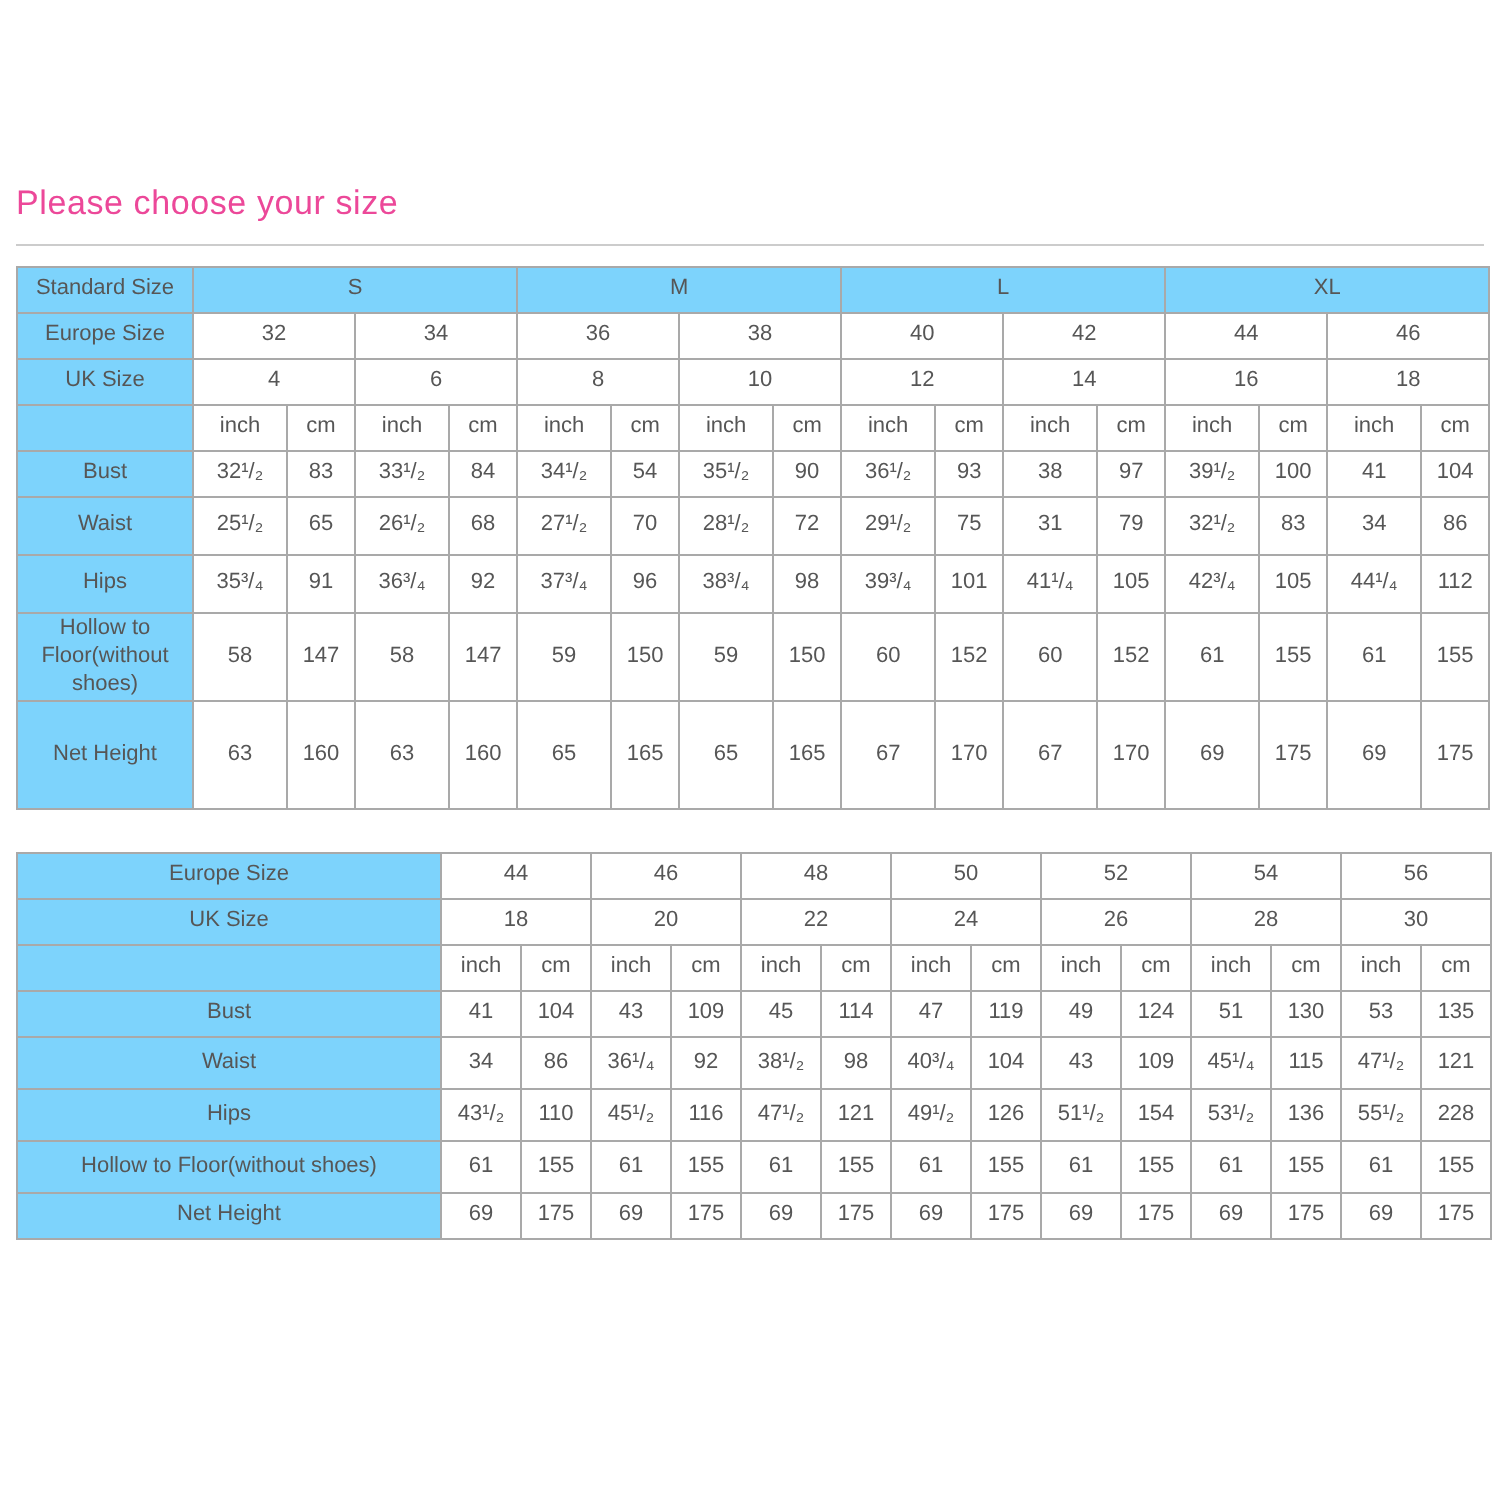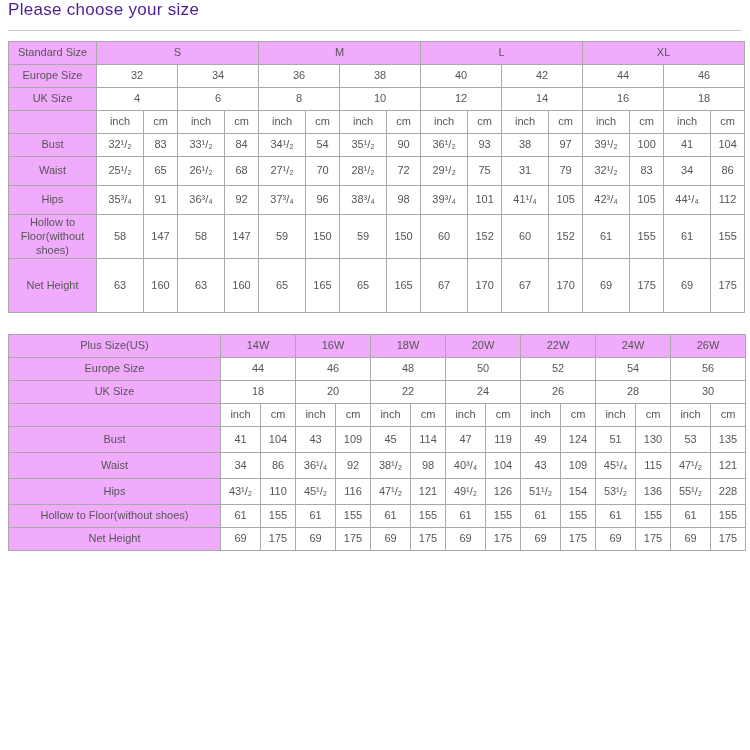--- a/index.html
+++ b/index.html
@@ -11,23 +11,24 @@
     width: 750px;
     height: 750px;
     font-family: "Liberation Sans", "DejaVu Sans", sans-serif;
     overflow: hidden;
   }
   .content {
     padding: 0 8px;
   }
   .page-title {
     margin: 0;
+    padding-top: 92px;
     font-size: 17px;
     font-weight: 400;
-    color: #4c1d95;
+    color: #ec4899;
     letter-spacing: 0.3px;
   }
   .divider {
     border: none;
     border-top: 1px solid #cccccc;
     margin: 10px 0 0 0;
   }
   table.size-table {
     border-collapse: collapse;
     table-layout: fixed;
@@ -41,21 +42,21 @@
     vertical-align: middle;
     font-size: 11px;
     color: #565656;
     padding: 1px 2px;
     line-height: 1.25;
     background: #ffffff;
     overflow: hidden;
   }
   .size-table td.label-cell,
   .size-table td.header-cell {
-    background: #f0abfc;
+    background: #7dd3fc;
     margin-left: 40px;
   }
   
   .t1 col:first-child { width: 88px; }
   .t1 col:nth-child(even) { width: 47px; }
   .t1 col:nth-child(odd):not(:first-child) { width: 34px; }
   .t2 col:first-child { width: 212px; }
   .t2 col:nth-child(even) { width: 40px; }
   .t2 col:nth-child(odd):not(:first-child) { width: 35px; }
   
@@ -252,30 +253,20 @@
           <col>
           <col>
           <col>
           <col>
           <col>
           <col>
           <col>
         </colgroup>
         <tbody>
           <tr>
-            <td class="label-cell">Plus Size(US)</td>
-            <td colspan="2" class="header-cell">14W</td>
-            <td colspan="2" class="header-cell">16W</td>
-            <td colspan="2" class="header-cell">18W</td>
-            <td colspan="2" class="header-cell">20W</td>
-            <td colspan="2" class="header-cell">22W</td>
-            <td colspan="2" class="header-cell">24W</td>
-            <td colspan="2" class="header-cell">26W</td>
-          </tr>
-          <tr>
             <td class="label-cell">Europe Size</td>
             <td colspan="2">44</td>
             <td colspan="2">46</td>
             <td colspan="2">48</td>
             <td colspan="2">50</td>
             <td colspan="2">52</td>
             <td colspan="2">54</td>
             <td colspan="2">56</td>
           </tr>
           <tr>

